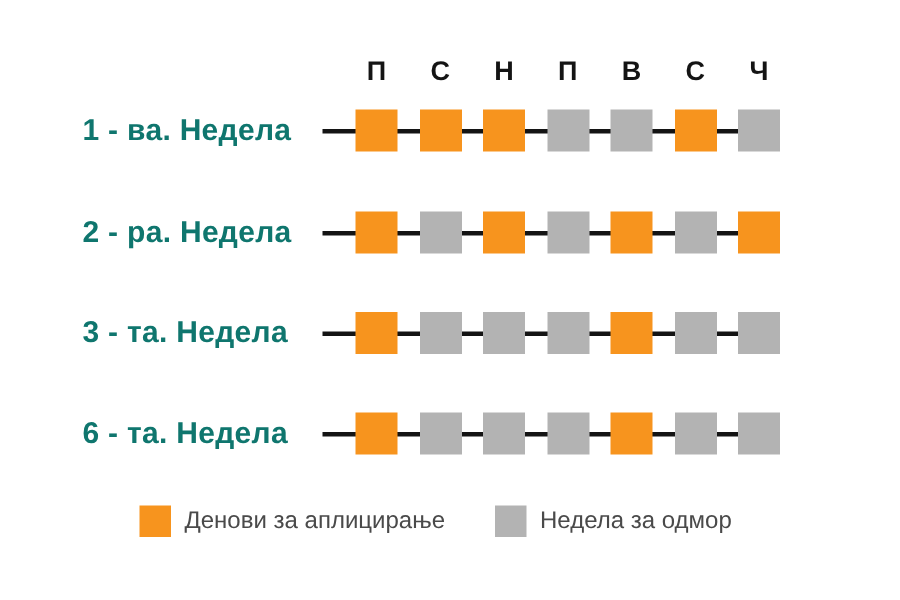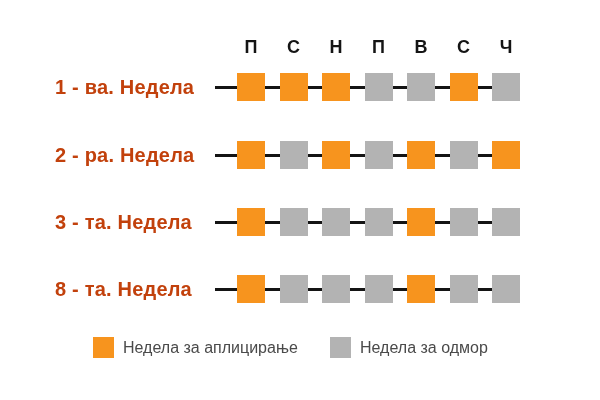--- a/index.html
+++ b/index.html
@@ -47,21 +47,21 @@
 
   .week-label {
     position: absolute;
     left: 55px;
     top: 0;
     height: 28px;
     display: flex;
     align-items: center;
     font-size: 20px;
     font-weight: bold;
-    color: #c2410c;
+    color: #0f766e;
     white-space: nowrap;
     letter-spacing: 0.2px;
   }
   .track {
     position: absolute;
     left: 237px;
     top: 0;
     width: 283px;
     height: 28px;
   }
@@ -170,39 +170,39 @@
             <div class="day-square" style="background: rgb(179, 179, 179);"></div>
             <div class="day-square" style="background: rgb(179, 179, 179);"></div>
             <div class="day-square" style="background: rgb(247, 148, 30);"></div>
             <div class="day-square" style="background: rgb(179, 179, 179);"></div>
             <div class="day-square" style="background: rgb(179, 179, 179);"></div>
           </div>
     </div>
   </div>
 
   <div class="week-row">
-    <div class="week-label">8 - та. Недела</div>
+    <div class="week-label">6 - та. Недела</div>
     <div class="track">
       <div class="track-line"></div>
       <div class="squares">
             <div class="day-square" style="background: rgb(247, 148, 30);"></div>
             <div class="day-square" style="background: rgb(179, 179, 179);"></div>
             <div class="day-square" style="background: rgb(179, 179, 179);"></div>
             <div class="day-square" style="background: rgb(179, 179, 179);"></div>
             <div class="day-square" style="background: rgb(247, 148, 30);"></div>
             <div class="day-square" style="background: rgb(179, 179, 179);"></div>
             <div class="day-square" style="background: rgb(179, 179, 179);"></div>
           </div>
     </div>
   </div>
 </div>
   <div id="legend">
   <div class="legend-item">
     <span class="legend-swatch" style="background: rgb(247, 148, 30);"></span>
-    <span class="legend-label">Недела за аплицирање</span>
+    <span class="legend-label">Денови за аплицирање</span>
   </div>
 
   <div class="legend-item">
     <span class="legend-swatch" style="background: rgb(179, 179, 179);"></span>
     <span class="legend-label">Недела за одмор</span>
   </div>
 </div>
 </div>
 
 </body></html>

